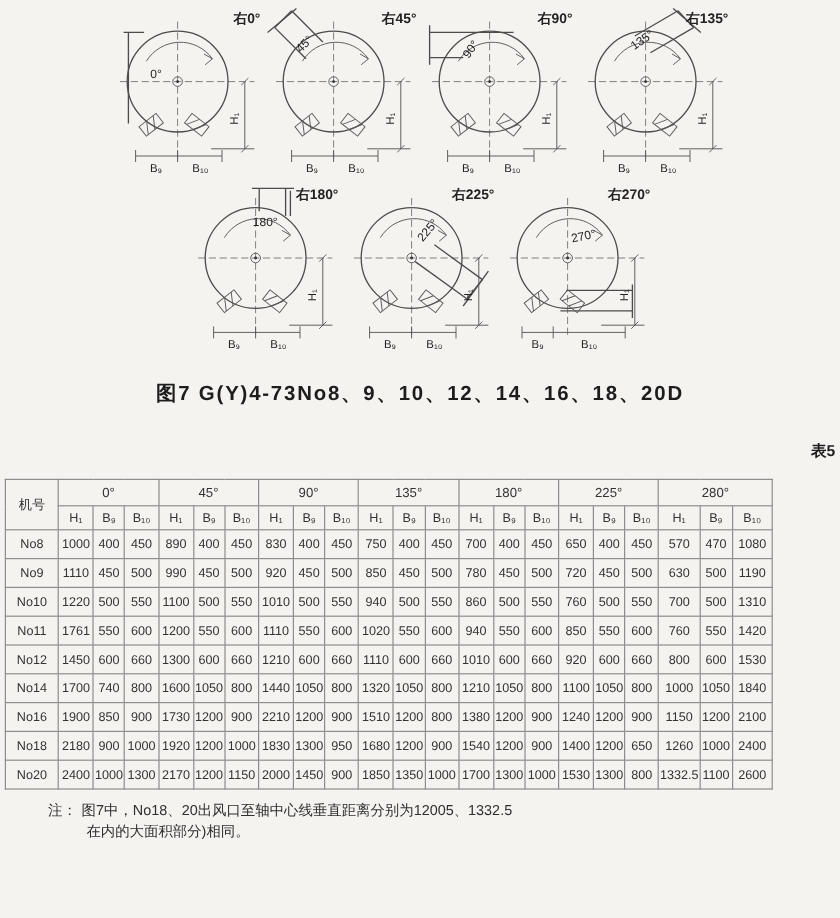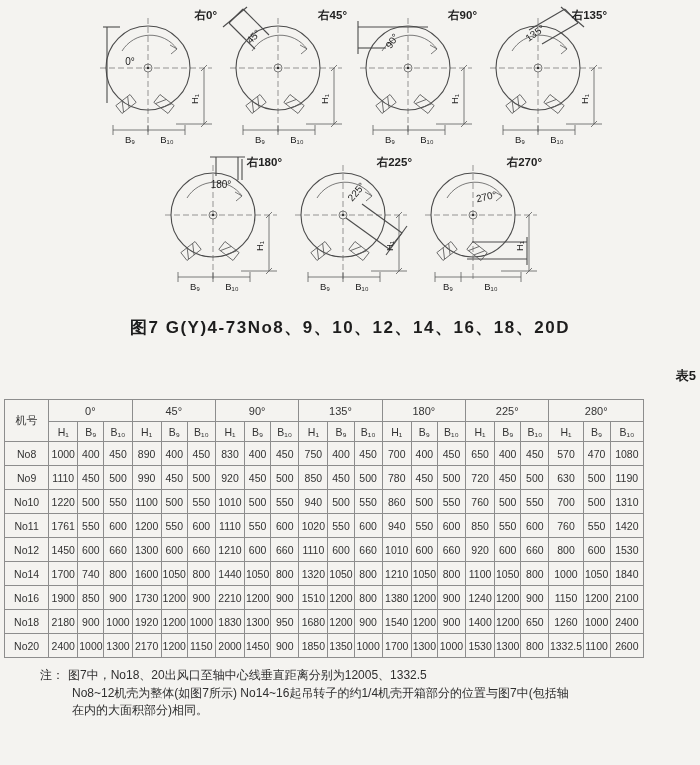--- a/index.html
+++ b/index.html
@@ -554,17 +554,16 @@
             <td>2600</td>
           </tr>
         </tbody>
       </table>
   </div>
 
   <div class="notes">
     <div class="note-line first">
       <span class="note-prefix">注：</span><span>图7中，No18、20出风口至轴中心线垂直距离分别为12005、1332.5</span>
     </div>
-    <div class="note-line">No8~12机壳为整体(如图7所示) No14~16起吊转子的约1/4机壳开箱部分的位置与图7中(包括轴</div>
     <div class="note-line">在内的大面积部分)相同。</div>
   </div>
 
 </div>
 
 </body></html>

